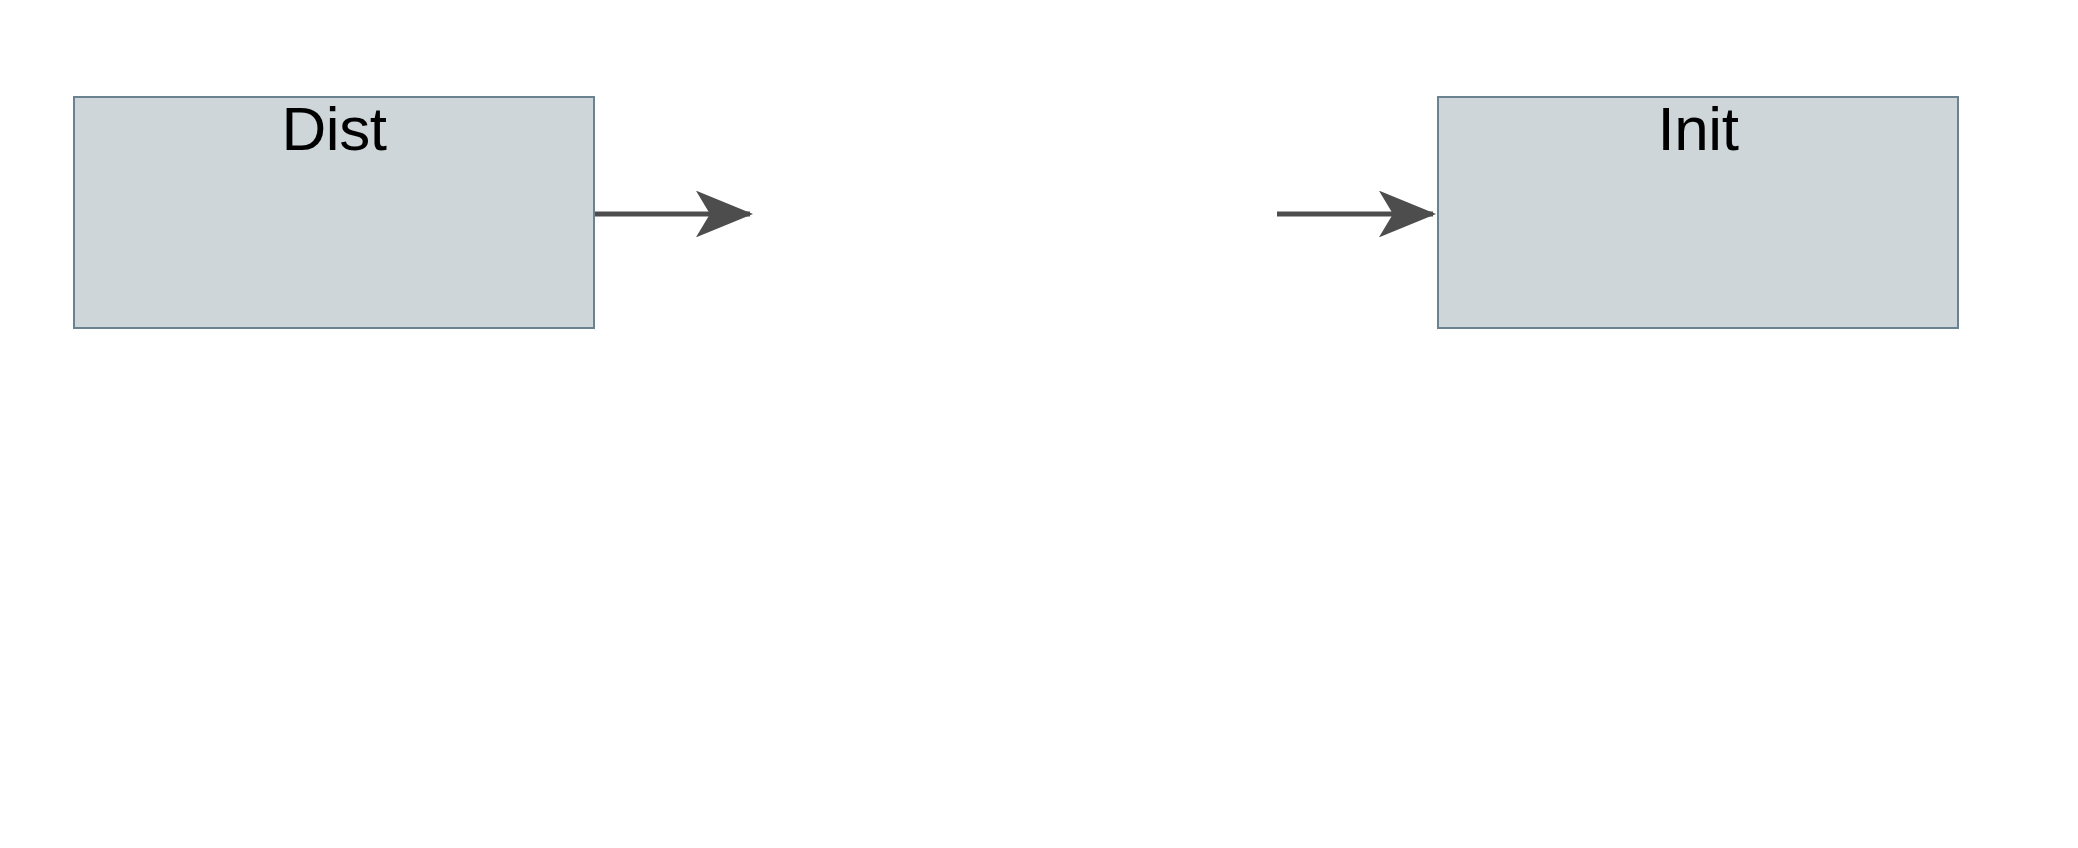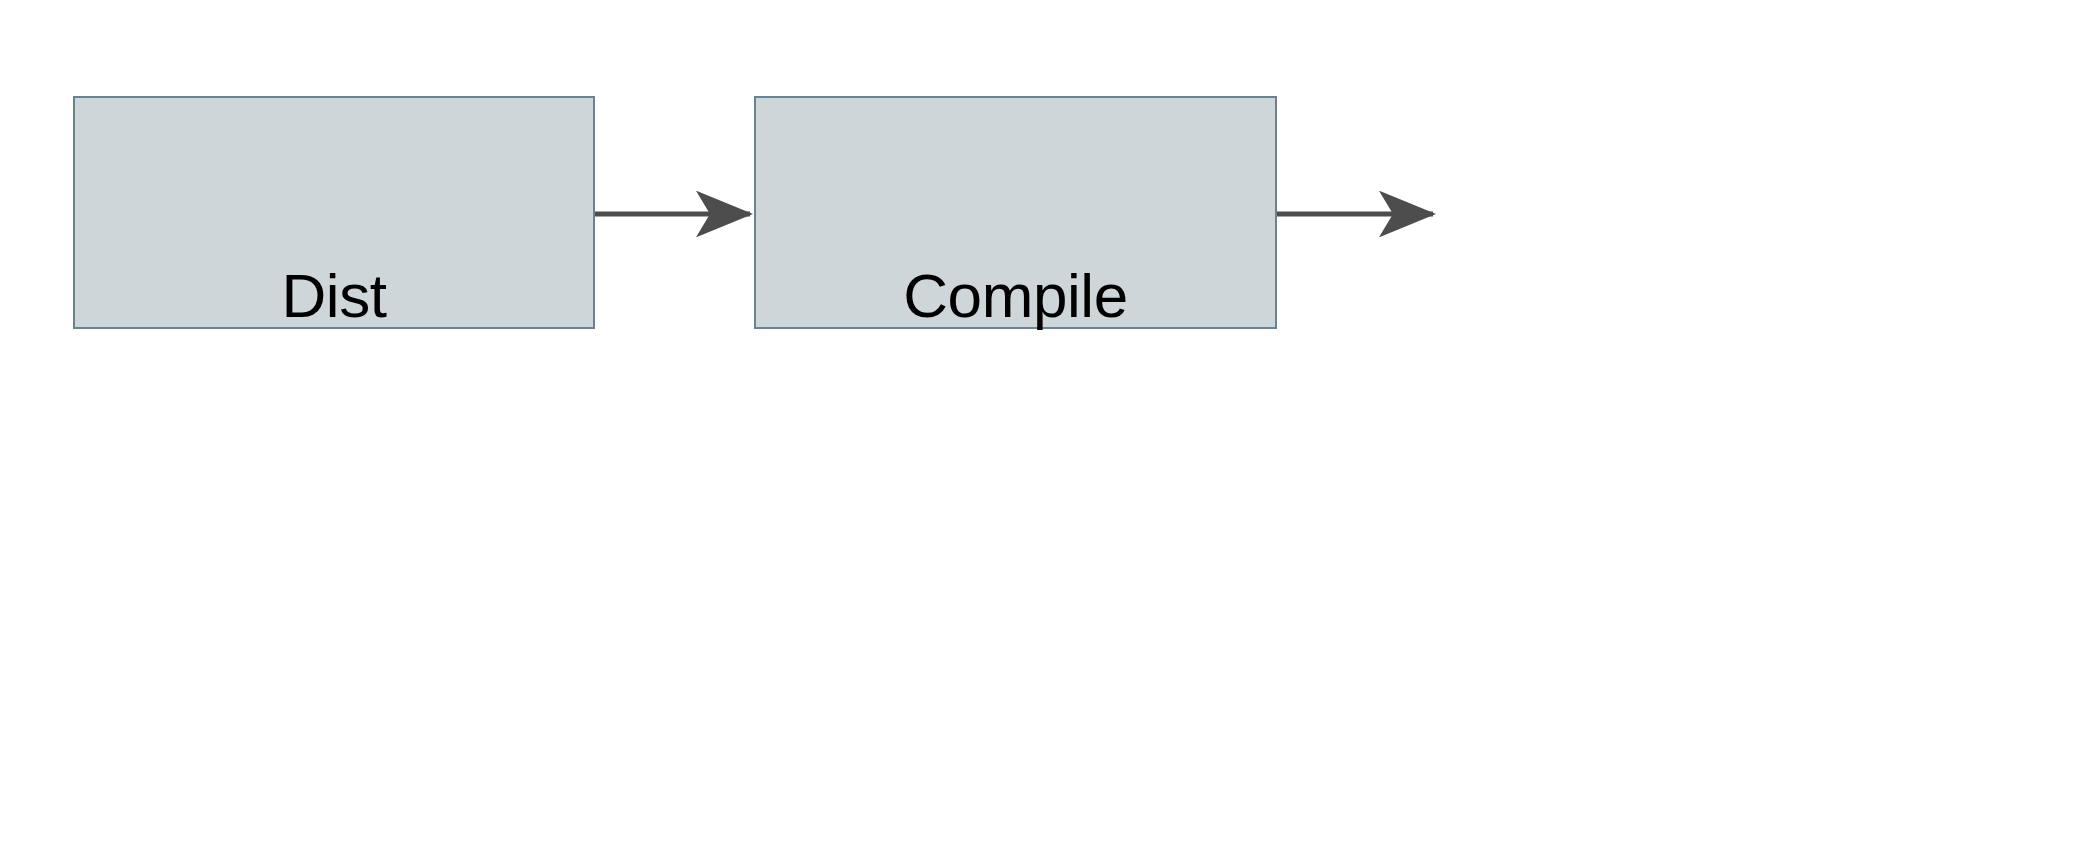--- a/index.html
+++ b/index.html
@@ -17,21 +17,21 @@
     height: 848px;
     background: #ffffff;
     overflow: hidden;
   }
   .node {
     position: absolute;
     box-sizing: border-box;
     background: #ced6d9;
     border: 2px solid #6b8290;
     display: flex;
-    align-items: flex-end;
+    align-items: flex-start;
     justify-content: center;
   }
   .node-label {
     font-family: "Liberation Sans", sans-serif;
     font-size: 62px;
     font-weight: 400;
     line-height: 1;
     color: #000000;
     letter-spacing: -0.4px;
     white-space: nowrap;
@@ -80,19 +80,19 @@
     </g>
   </svg>
 
   <div class="edge-hit" id="edge-hit-dist-compile"></div>
   <div class="edge-hit" id="edge-hit-compile-init"></div>
 
   <div class="node" id="node-dist">
     <span class="node-label">Dist</span>
   </div>
 
-  <div class="node" id="node-compile">
-    <span class="node-label">Compile</span>
+
+  <div class="node" id="node-init">
+    <span class="node-label">Init</span>
   </div>
-
 
 
 </div>
 
 </body></html>

